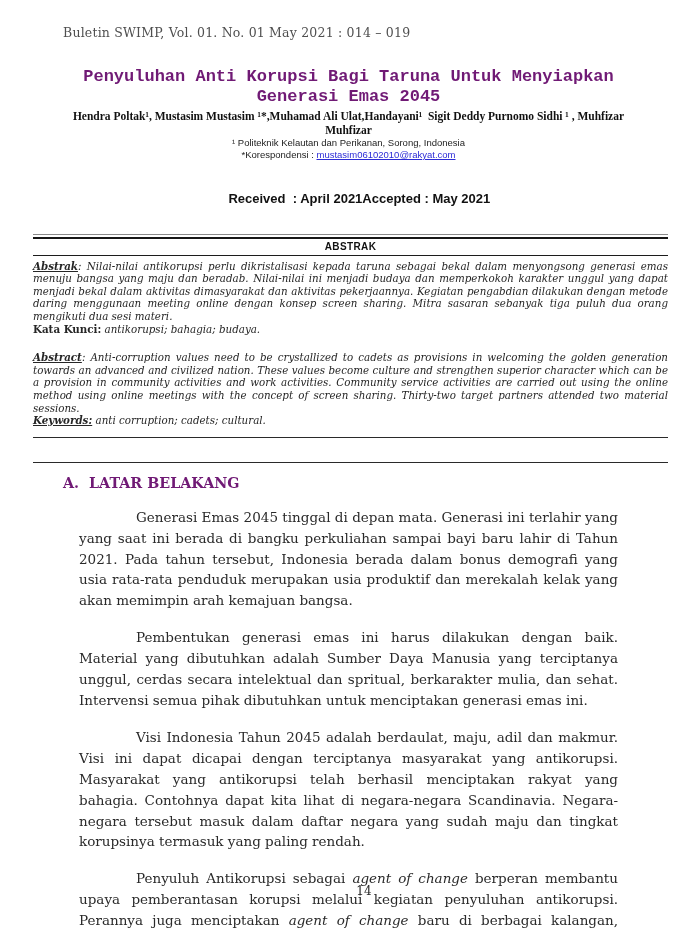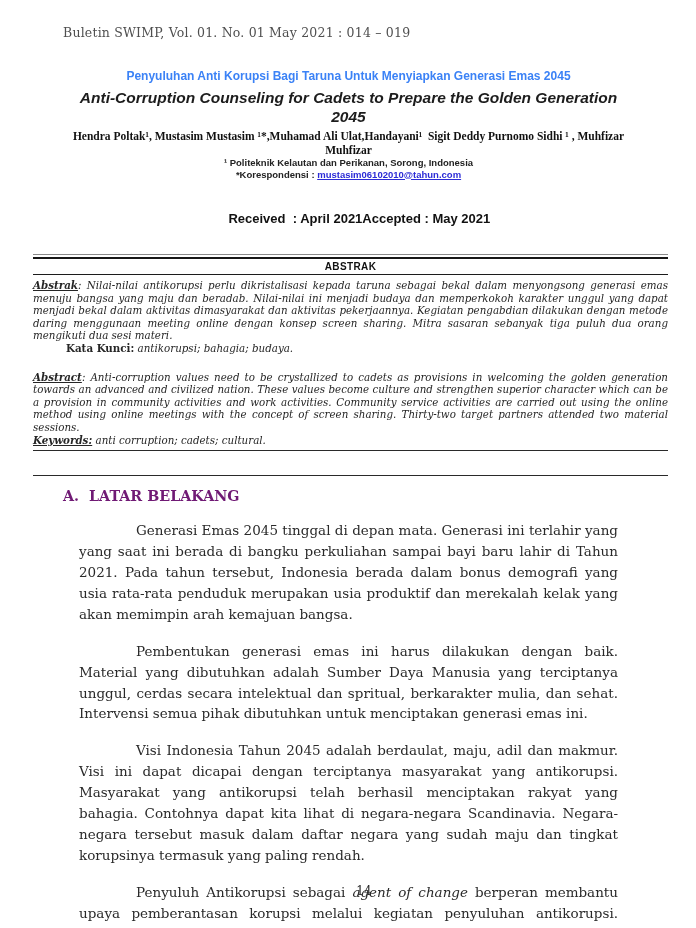--- a/index.html
+++ b/index.html
@@ -19,25 +19,25 @@
   .running-header {
     padding-top: 25px;
     font-size: 12.5px;
     color: #4f4f4f;
     letter-spacing: 0.2px;
   }
 
   .title-id {
     margin: 27px 0 0 0;
     text-align: center;
-    font-family: Liberation Sans, sans-serif;
-    font-weight: bold;
-    font-size: 12px;
+    font-family: Liberation Mono, monospace;
+    font-weight: bold;
+    font-size: 17px;
     line-height: 19.5px;
-    color: #3b82f6;
+    color: #701a75;
   }
   .title-en {
     margin: 1px 0 0 0;
     text-align: center;
     font-family: "Liberation Sans", sans-serif;
     font-weight: bold;
     font-style: italic;
     font-size: 15.5px;
     line-height: 19px;
     color: #1c1c1c;
@@ -51,21 +51,20 @@
     line-height: 14px;
     color: #111;
     white-space: pre-wrap;
   }
   .affiliation, .correspondence {
     text-align: center;
     font-family: "Liberation Sans", sans-serif;
     font-size: 9.5px;
     line-height: 12px;
     color: #222;
-    font-weight: bold;
   }
   .correspondence a {
     color: #2b2bd6;
     text-decoration: underline;
     cursor: pointer;
   }
   .dates {
     margin-top: 15px;
     text-align: center;
     font-family: "Liberation Sans", sans-serif;
@@ -97,25 +96,25 @@
   }
   .rule-thin { border-top: 1.5px solid #1c1c1c; }
 
   .abstract-text {
     margin: 4px 0 0 0;
     text-align: justify;
     font-style: italic;
   }
   .ab-label { font-weight: bold; font-style: italic; text-decoration: underline; }
   .kw-line { margin: 0; text-align: left; }
-  .kw-label-upright { font-weight: bold; font-style: normal; margin-left: 33px; }
+  .kw-label-upright { font-weight: bold; font-style: normal; }
   .kw-label-italic { font-weight: bold; font-style: italic; text-decoration: underline; }
   .kw-value { font-style: italic; }
   .abstract-gap { height: 12px; }
-  .abstract-bottom { border-bottom: 1.5px solid #2a2a2a; padding-bottom: 4px; }
+  .abstract-bottom { border-bottom: 1.5px solid #2a2a2a; padding-bottom: 10px; }
 
   .section-rule {
     margin: 24px 28px 0 33px;
     border-top: 1.5px solid #2a2a2a;
   }
 
   .section-heading {
     margin: 12px 0 4px 0;
     font-weight: bold;
     font-size: 14.3px;
@@ -145,28 +144,27 @@
 </head>
 <body>
 
 <div class="page">
   <div class="inner">
 
     <div class="running-header">Buletin SWIMP, Vol. 01. No. 01 May 2021 : 014 – 019</div>
 
     <h1 class="title-id">Penyuluhan Anti Korupsi Bagi Taruna Untuk Menyiapkan Generasi Emas 2045</h1>
 
-    <h2 class="title-en">Anti-Corruption Counseling for Cadets to Prepare the Golden Generation 2045</h2>
 
     <div class="authors">Hendra Poltak¹, Mustasim Mustasim ¹*,Muhamad Ali Ulat,Handayani¹  Sigit Deddy Purnomo Sidhi ¹ , Muhfizar Muhfizar</div>
 
     <div class="affiliation">¹ Politeknik Kelautan dan Perikanan, Sorong, Indonesia</div>
 
     <div class="correspondence">
-      <span>*Korespondensi : </span><a>mustasim06102010@tahun.com</a>
+      <span>*Korespondensi : </span><a>mustasim06102010@rakyat.com</a>
     </div>
 
     <div class="dates">
       <span class="received">Received  : April 2021</span><span class="accepted">Accepted : May 2021</span>
     </div>
 
   </div>
 
   <div class="abstract-block">
     <div class="rule-double"></div>

